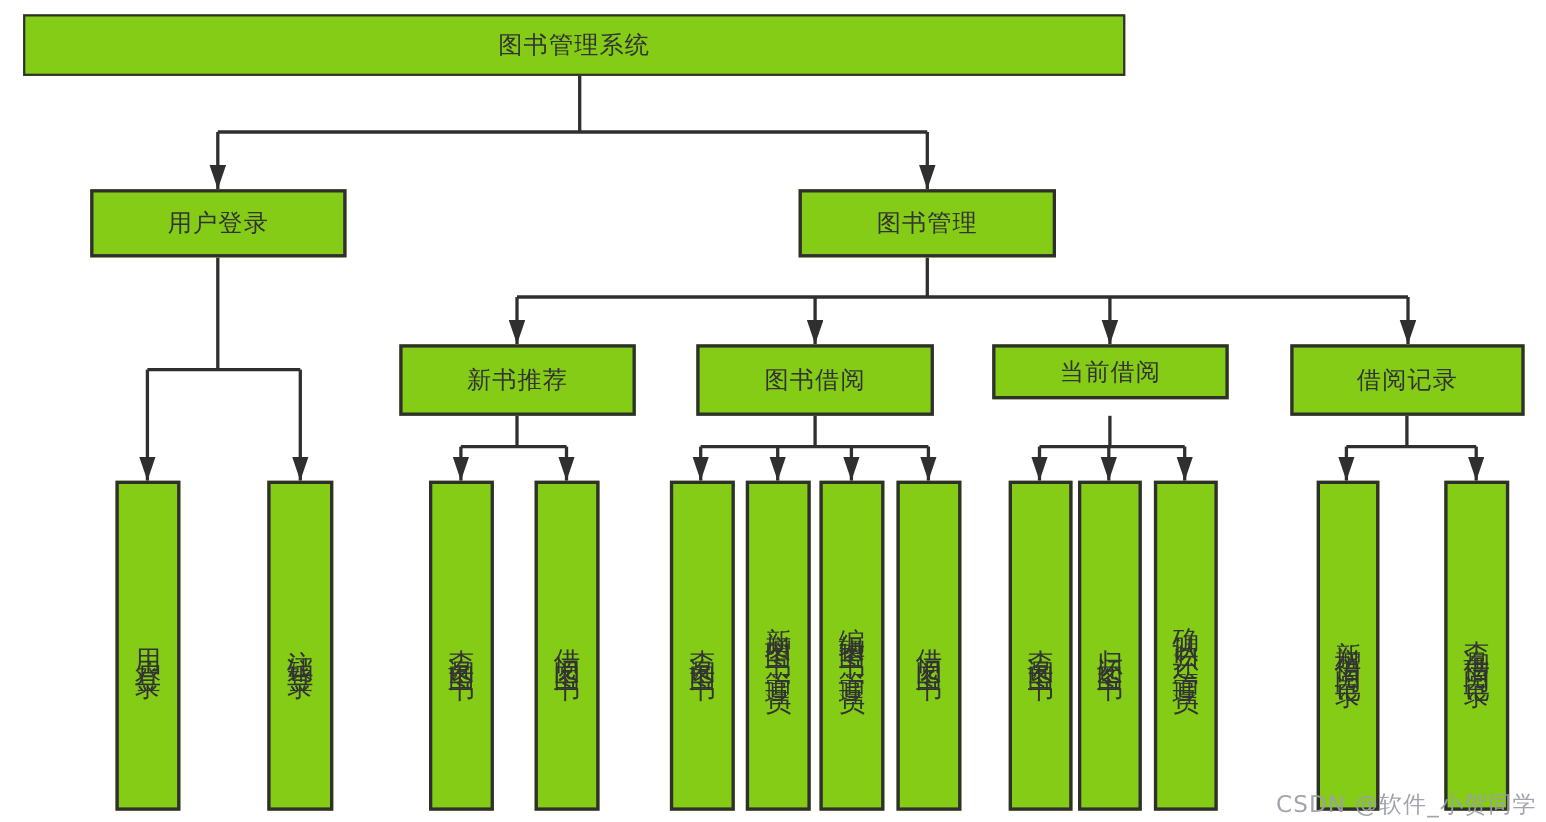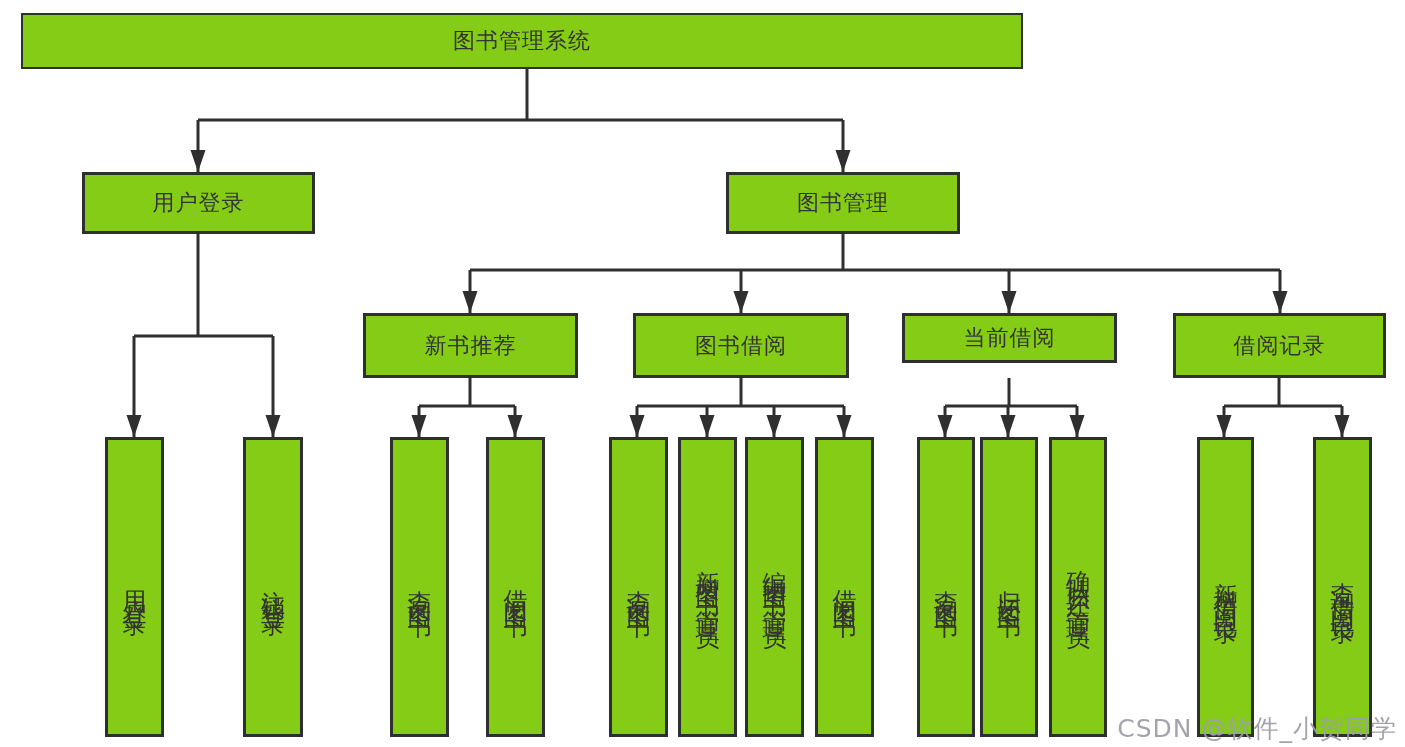--- a/index.html
+++ b/index.html
@@ -25,21 +25,21 @@
     writing-mode:vertical-rl;
     text-orientation:mixed;
     font-size:24px;
     letter-spacing:8px;
     line-height:1;
   }
   .lbl{white-space:nowrap;}
   .watermark{
     position:absolute;
     right:8px;bottom:2px;
-    font-size:25px;
+    font-size:21px;
     color:rgba(158,158,170,0.95);
     letter-spacing:1px;
     z-index:5;
     text-align:center;
   }
 </style>
 </head>
 <body>
 
 <div class="canvas">

